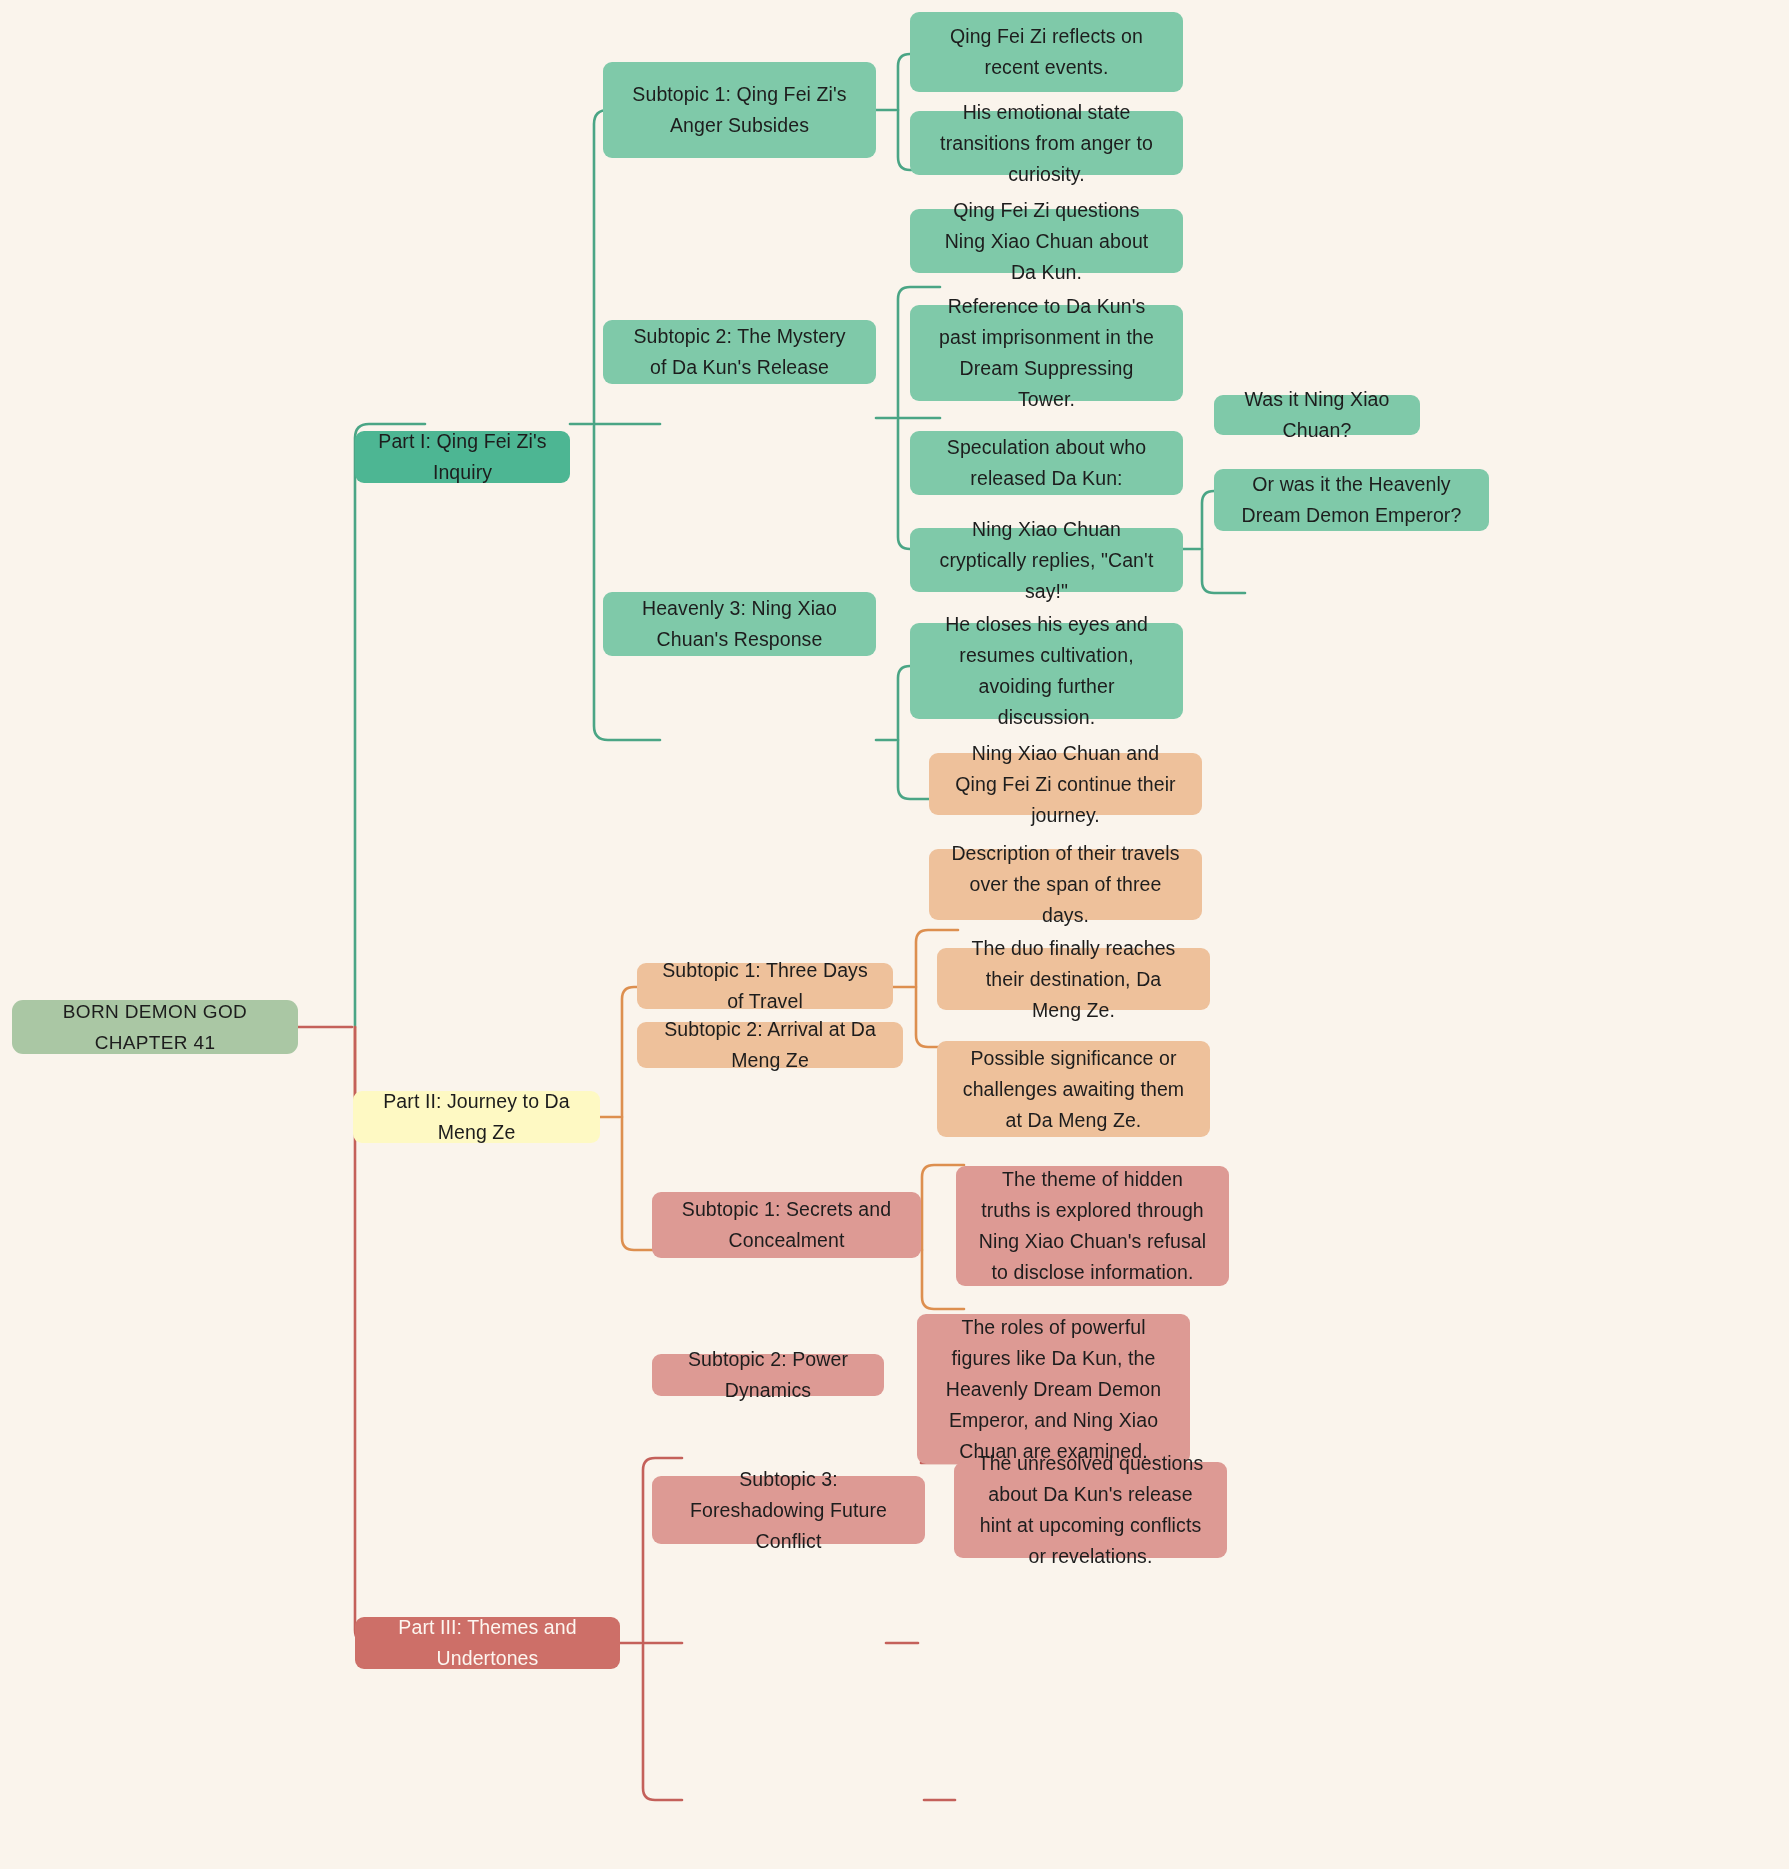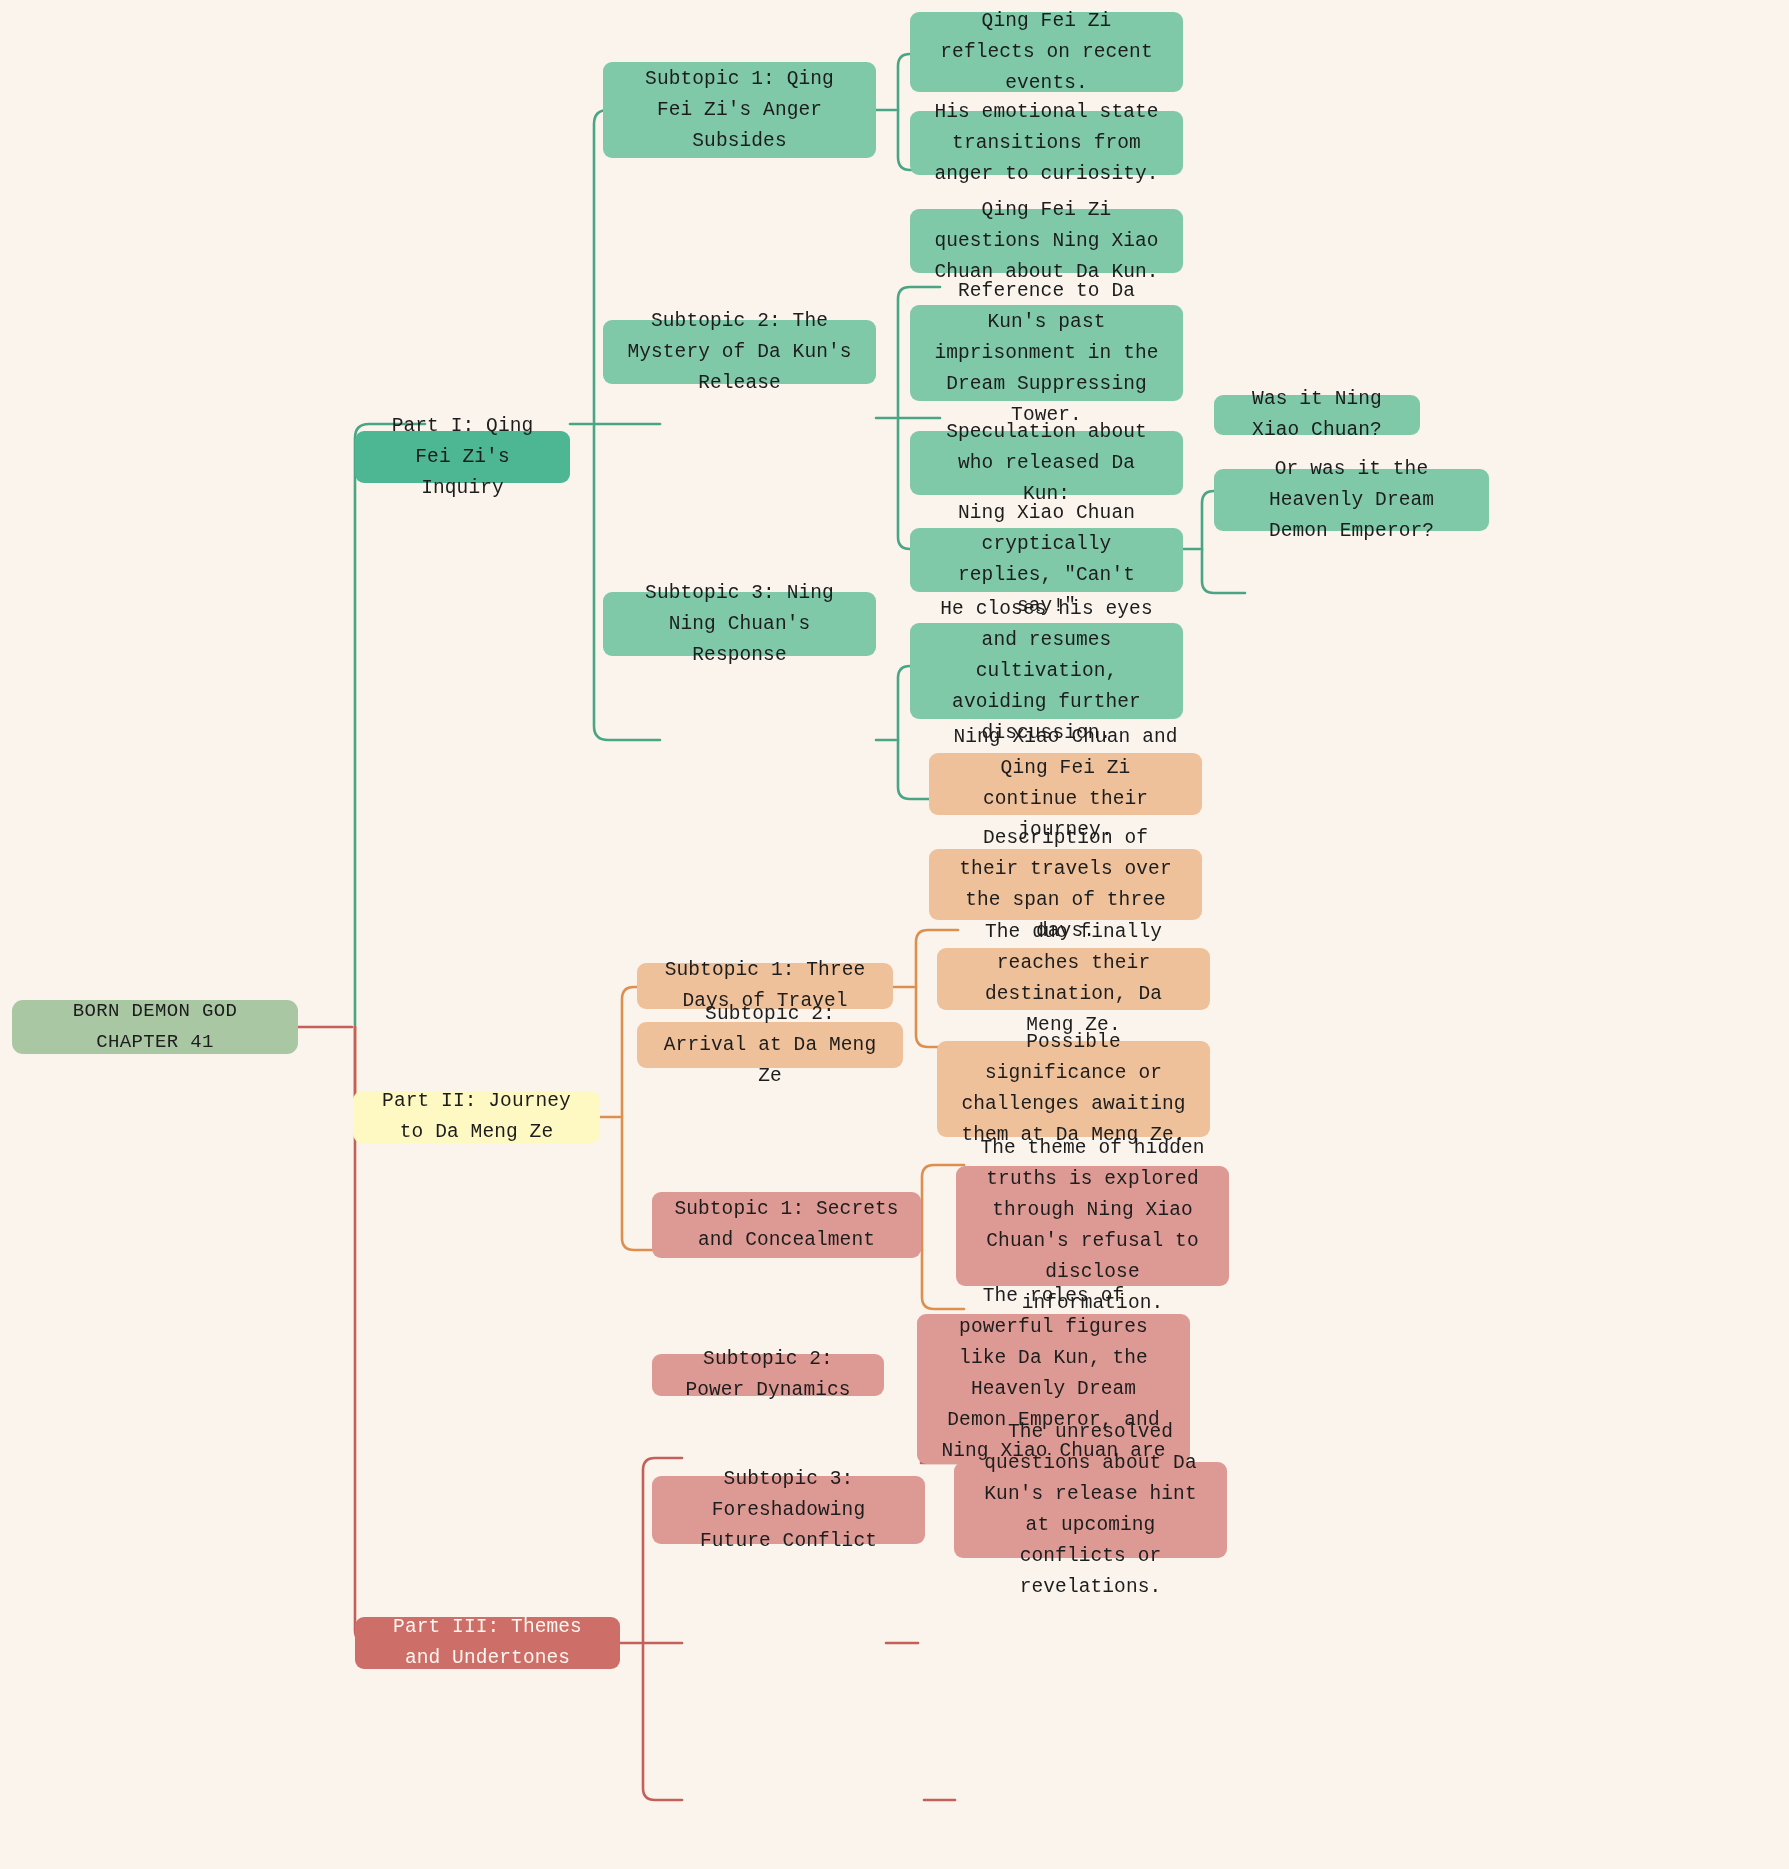--- a/index.html
+++ b/index.html
@@ -29,21 +29,20 @@
     align-items: center;
     justify-content: center;
     text-align: center;
     border-radius: 9px;
     padding: 10px 22px;
     font-size: 19.5px;
     line-height: 31px;
     color: #1d1d1d;
     letter-spacing: 0.1px;
     white-space: pre-line;
-    font-family: Liberation Mono, monospace;
   }
   .root {
     background: #aac7a4;
     border-radius: 11px;
     font-size: 19px;
     letter-spacing: 0.35px;
   }
   .branch-green { background: #4db693; }
   .leaf-green   { background: #7fc9a9; }
   .branch-orange{ background: #fef9c3; }
@@ -144,21 +143,21 @@
     <span>Speculation about who released Da Kun:</span>
   </div>
   <div class="node leaf-green" style="left:1214px; top:395px; width:206px; height:40px;">
     <span>Was it Ning Xiao Chuan?</span>
   </div>
   <div class="node leaf-green" style="left:1214px; top:469px; width:275px; height:62px;">
     <span>Or was it the Heavenly Dream Demon Emperor?</span>
   </div>
 
   <div class="node leaf-green" style="left:603px; top:592px; width:273px; height:64px;">
-    <span>Subtopic 3: Ning Ning Chuan's Response</span>
+    <span>Heavenly 3: Ning Xiao Chuan's Response</span>
   </div>
   <div class="node leaf-green" style="left:910px; top:528px; width:273px; height:64px;">
     <span>Ning Xiao Chuan cryptically replies, "Can't say!"</span>
   </div>
   <div class="node leaf-green" style="left:910px; top:623px; width:273px; height:96px;">
     <span>He closes his eyes and resumes cultivation, avoiding further discussion.</span>
   </div>
 
   <div class="node branch-orange" style="left:353px; top:1091px; width:247px; height:52px;">
     <span>Part II: Journey to Da Meng Ze</span>

